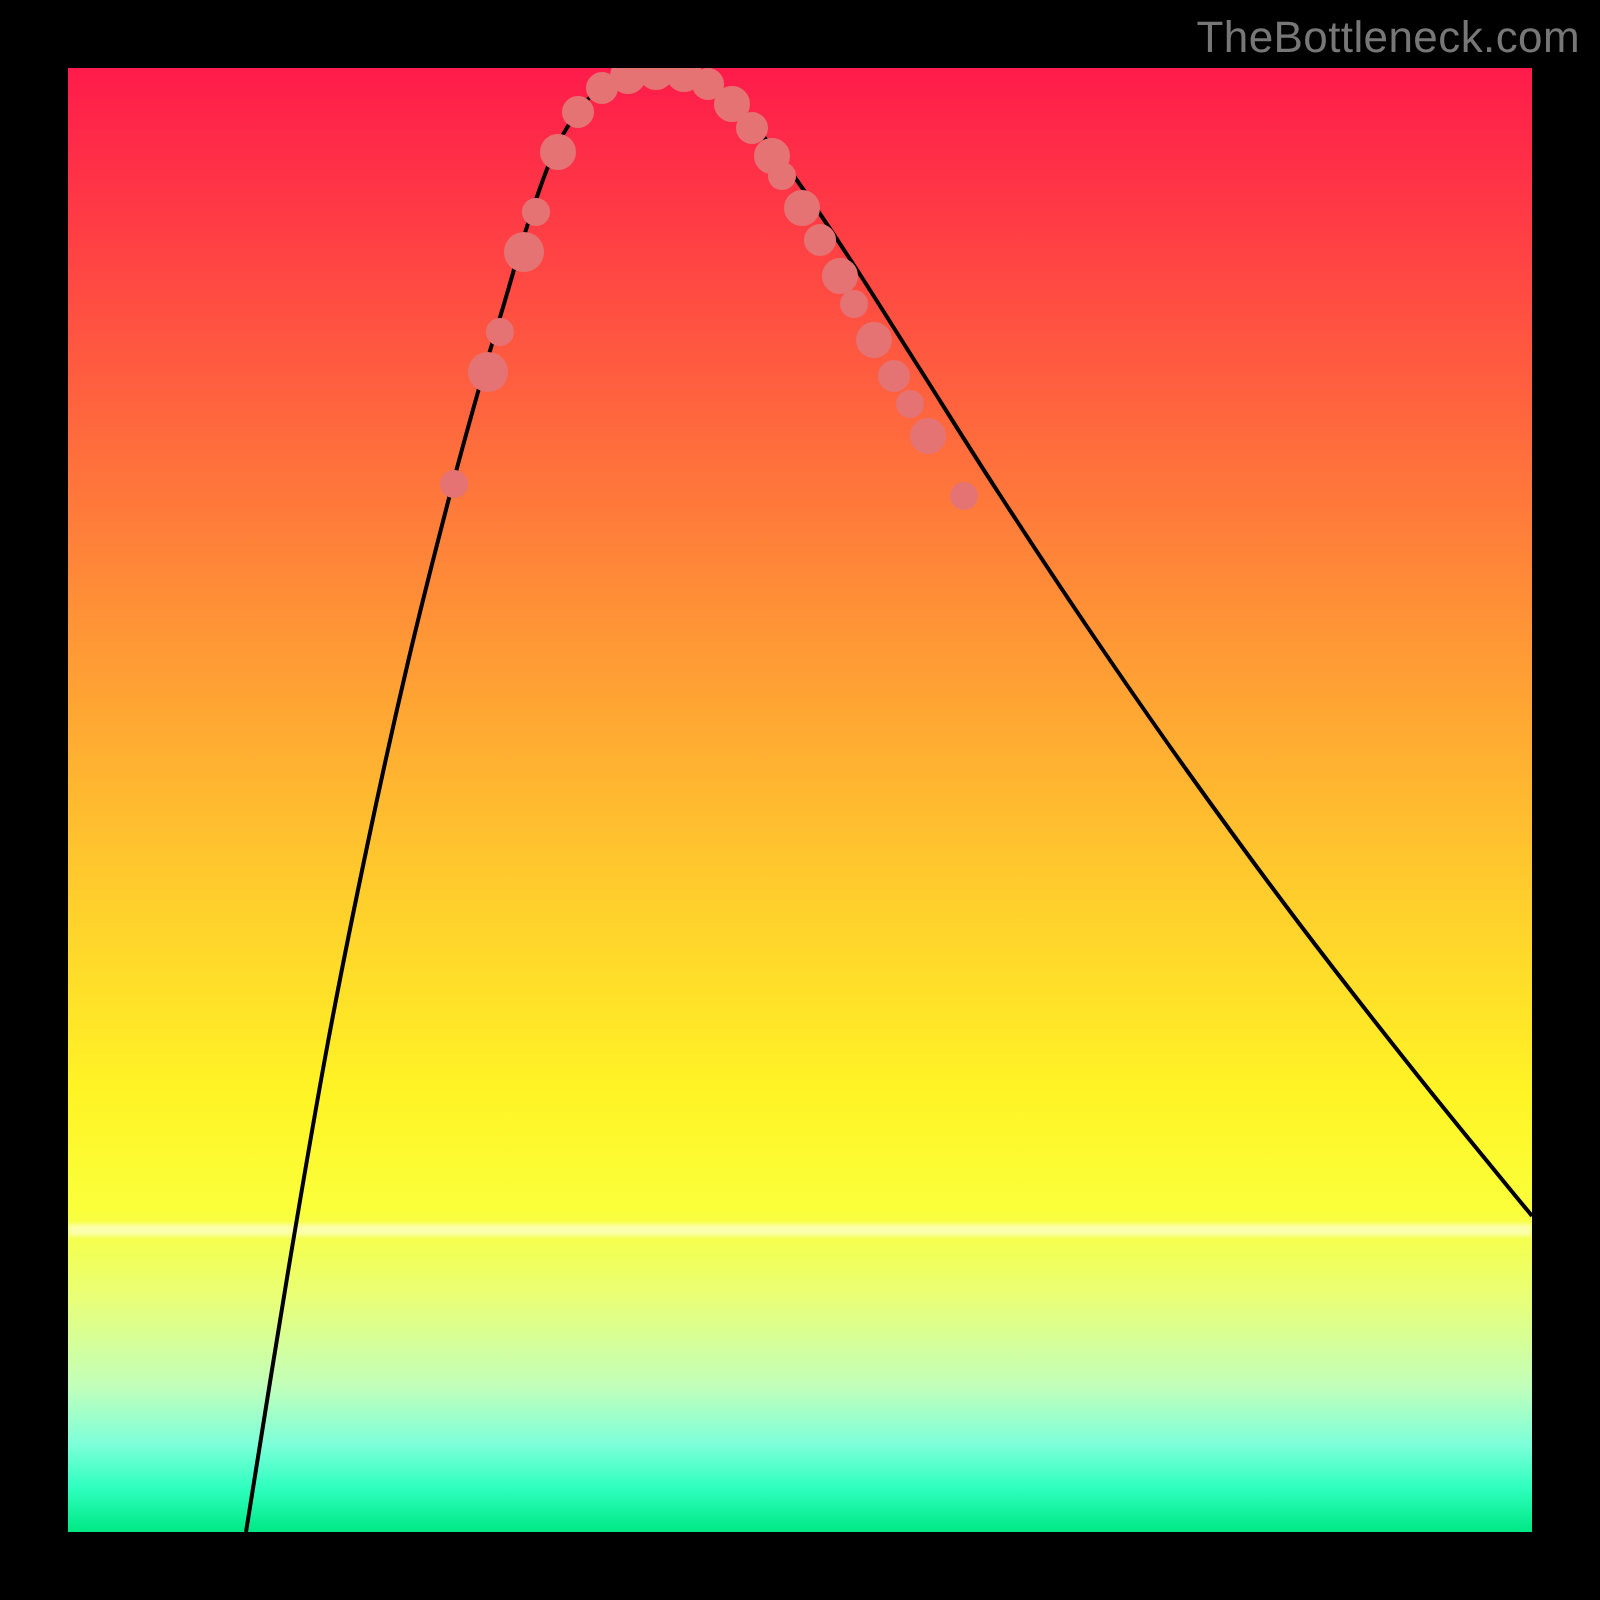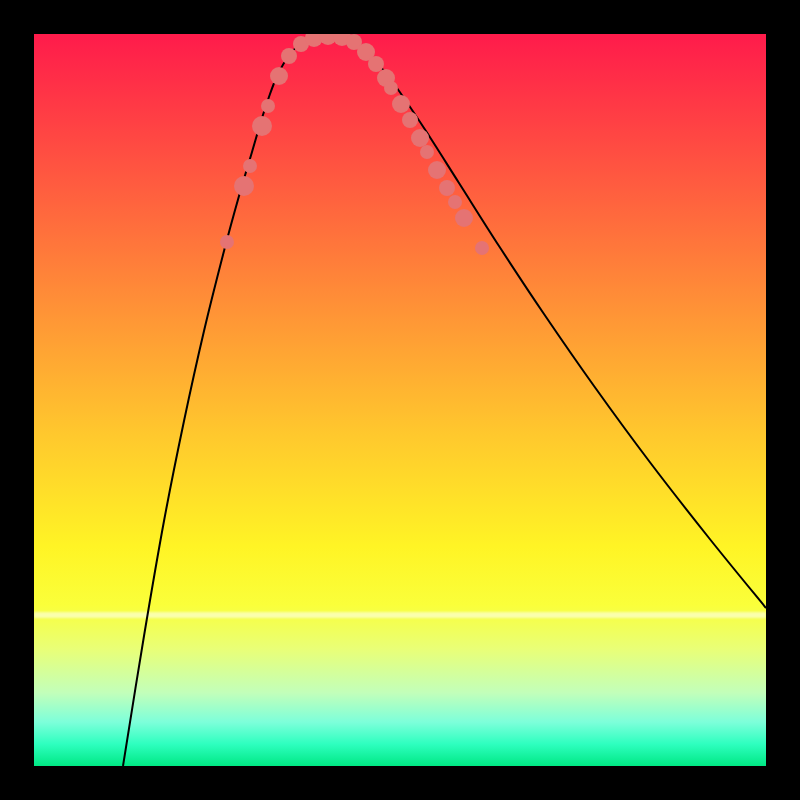--- a/index.html
+++ b/index.html
@@ -66,20 +66,21 @@
   }
   svg {
     position: absolute;
     inset: 0;
   }
 </style>
 </head>
 <body>
 
 <div class="frame">
+  <div class="watermark">TheBottleneck.com</div>
 
   <div class="plot">
     <div class="gradient"></div>
     <div class="whiteband" style="top:578px"></div>
 
     <svg viewBox="0 0 732 732" preserveAspectRatio="none">
       <g id="curve">
           <path d="M 89 732 C 92.5 710.3333333333334, 103.16666666666667 642.8333333333334, 110 602 C 116.83333333333333 561.1666666666666, 123.33333333333333 522.8333333333334, 130 487 C 136.66666666666666 451.1666666666667, 143.33333333333334 418.6666666666667, 150 387 C 156.66666666666666 355.3333333333333, 163.33333333333334 325.3333333333333, 170 297 C 176.66666666666666 268.6666666666667, 184.16666666666666 239.5, 190 217 C 195.83333333333334 194.5, 200.33333333333334 178.5, 205 162 C 209.66666666666666 145.5, 214.16666666666666 131, 218 118 C 221.83333333333334 105, 225 93.66666666666667, 228 84 C 231 74.33333333333333, 233.5 67, 236 60 C 238.5 53, 240.66666666666666 47.166666666666664, 243 42 C 245.33333333333334 36.833333333333336, 247.66666666666666 32.833333333333336, 250 29 C 252.33333333333334 25.166666666666668, 254.66666666666666 21.833333333333332, 257 19 C 259.3333333333333 16.166666666666668, 261 14.166666666666666, 264 12 C 267 9.833333333333334, 271.1666666666667 7.5, 275 6 C 278.8333333333333 4.5, 282.8333333333333 3.5, 287 3 C 291.1666666666667 2.5, 295.3333333333333 2.6666666666666665, 300 3 C 304.6666666666667 3.3333333333333335, 309.1666666666667 2.1666666666666665, 315 5 C 320.8333333333333 7.833333333333334, 327.5 12.5, 335 20 C 342.5 27.5, 350.8333333333333 37.666666666666664, 360 50 C 369.1666666666667 62.333333333333336, 379.1666666666667 77.5, 390 94 C 400.8333333333333 110.5, 412.5 129.33333333333334, 425 149 C 437.5 168.66666666666666, 450.8333333333333 190.16666666666666, 465 212 C 479.1666666666667 233.83333333333334, 494.1666666666667 256.6666666666667, 510 280 C 525.8333333333334 303.3333333333333, 542.5 327.5, 560 352 C 577.5 376.5, 595.8333333333334 401.6666666666667, 615 427 C 634.1666666666666 452.3333333333333, 655.5 479.5, 675 504 C 694.5 528.5, 722.5 562.3333333333334, 732 574" fill="none" stroke="#000" stroke-width="2"></path>
         </g>
       <g id="dots">

